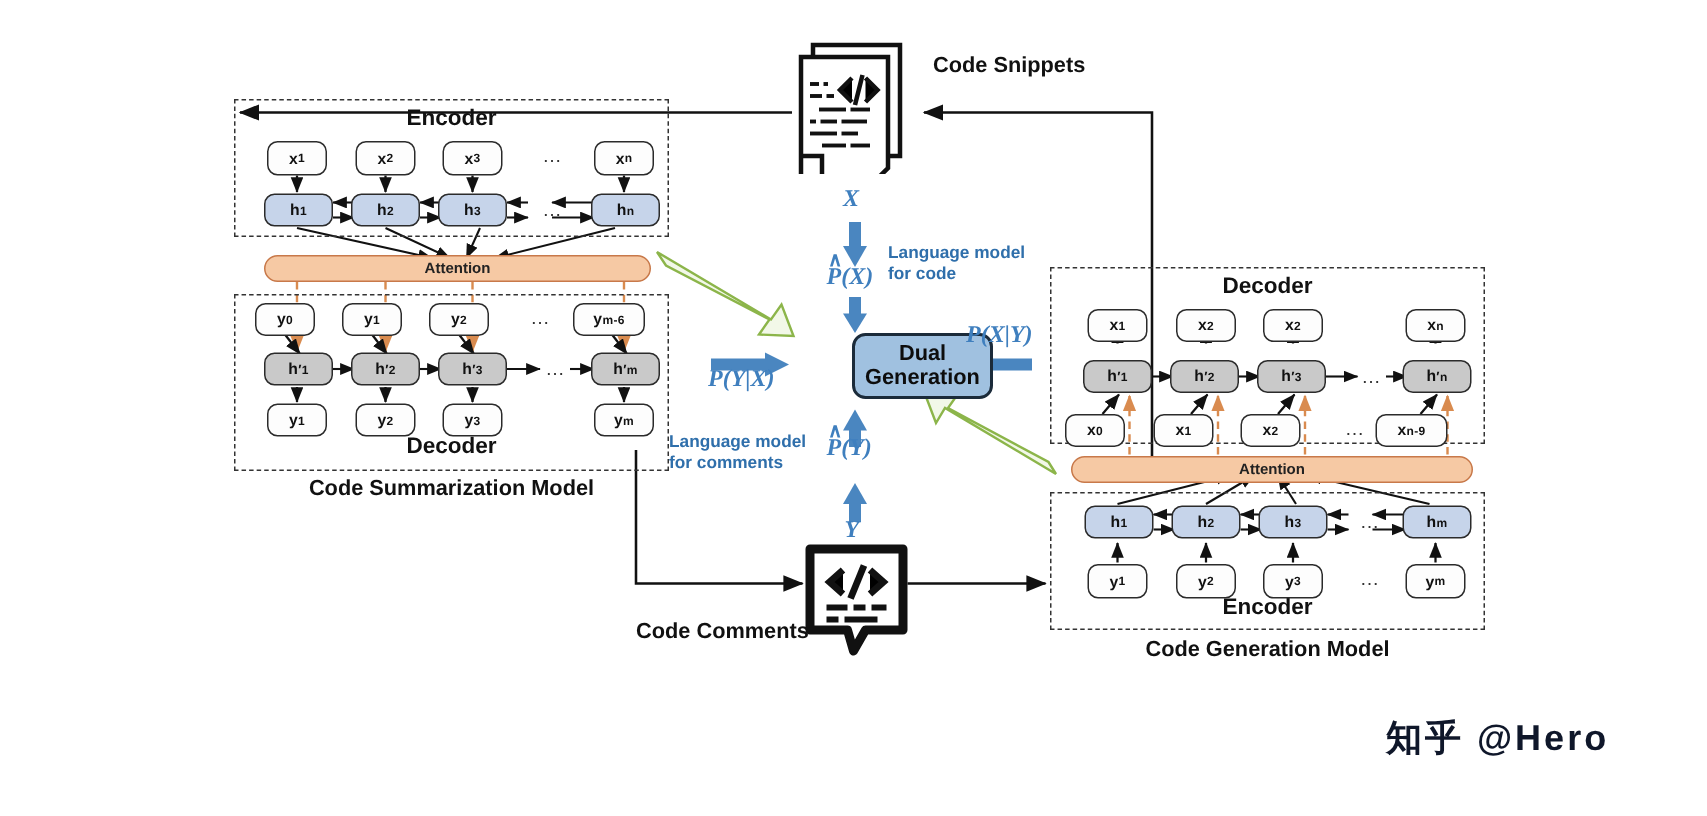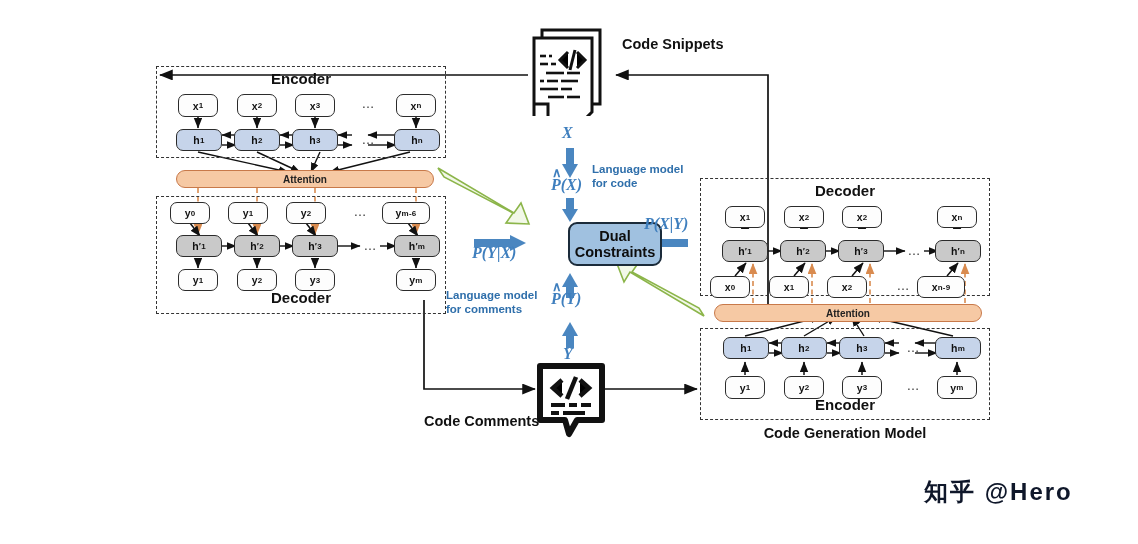--- a/index.html
+++ b/index.html
@@ -258,20 +258,21 @@
   <div class="abs node hgray" style="left:234px;top:235px;width:46px;height:22px;">h<span style="font-size:9px">′</span><sub>2</sub></div>
   <div class="abs node hgray" style="left:292px;top:235px;width:46px;height:22px;">h<span style="font-size:9px">′</span><sub>3</sub></div>
   <div class="abs" style="left:360px;top:238px;width:20px;text-align:center;font-size:13px;color:#333;">…</div>
   <div class="abs node hgray" style="left:394px;top:235px;width:46px;height:22px;">h<span style="font-size:9px">′</span><sub>m</sub></div>
 
   <div class="abs node" style="left:178px;top:269px;width:40px;height:22px;">y<sub>1</sub></div>
   <div class="abs node" style="left:237px;top:269px;width:40px;height:22px;">y<sub>2</sub></div>
   <div class="abs node" style="left:295px;top:269px;width:40px;height:22px;">y<sub>3</sub></div>
   <div class="abs node" style="left:396px;top:269px;width:40px;height:22px;">y<sub>m</sub></div>
 
+  <div class="abs modelttl" style="left:156px;top:318px;width:290px;">Code Summarization Model</div>
 
   <div class="abs dashed" style="left:700px;top:178px;width:290px;height:118px;"></div>
   <div class="abs secttl" style="left:700px;top:182px;width:290px;">Decoder</div>
 
   <div class="abs node" style="left:725px;top:206px;width:40px;height:22px;">x<sub>1</sub></div>
   <div class="abs node" style="left:784px;top:206px;width:40px;height:22px;">x<sub>2</sub></div>
   <div class="abs node" style="left:842px;top:206px;width:40px;height:22px;">x<sub>2</sub></div>
   <div class="abs node" style="left:937px;top:206px;width:40px;height:22px;">x<sub>n</sub></div>
 
   <div class="abs node hgray" style="left:722px;top:240px;width:46px;height:22px;">h<span style="font-size:9px">′</span><sub>1</sub></div>
@@ -300,21 +301,21 @@
   <div class="abs node" style="left:725px;top:376px;width:40px;height:23px;">y<sub>1</sub></div>
   <div class="abs node" style="left:784px;top:376px;width:40px;height:23px;">y<sub>2</sub></div>
   <div class="abs node" style="left:842px;top:376px;width:40px;height:23px;">y<sub>3</sub></div>
   <div class="abs" style="left:903px;top:378px;width:20px;text-align:center;font-size:13px;color:#333;">…</div>
   <div class="abs node" style="left:937px;top:376px;width:40px;height:23px;">y<sub>m</sub></div>
 
   <div class="abs modelttl" style="left:700px;top:425px;width:290px;">Code Generation Model</div>
 
   <div class="abs dual" style="left:526px;top:222px;width:94px;height:44px;margin-left:42px;">
     <span>Dual</span>
-    <span>Constraints</span>
+    <span>Generation</span>
   </div>
 
   <div class="abs mlbl" style="left:562px;top:124px;">X</div>
   <div class="abs" style="left:551px;top:176px;">
     <span class="mlbl hatwrap"><span class="hat">∧</span><span>P(X)</span></span>
   </div>
   <div class="abs bluetxt" style="left:592px;top:162px;width:96px;">
     <div>Language model</div>
     <div>for code</div>
   </div>

